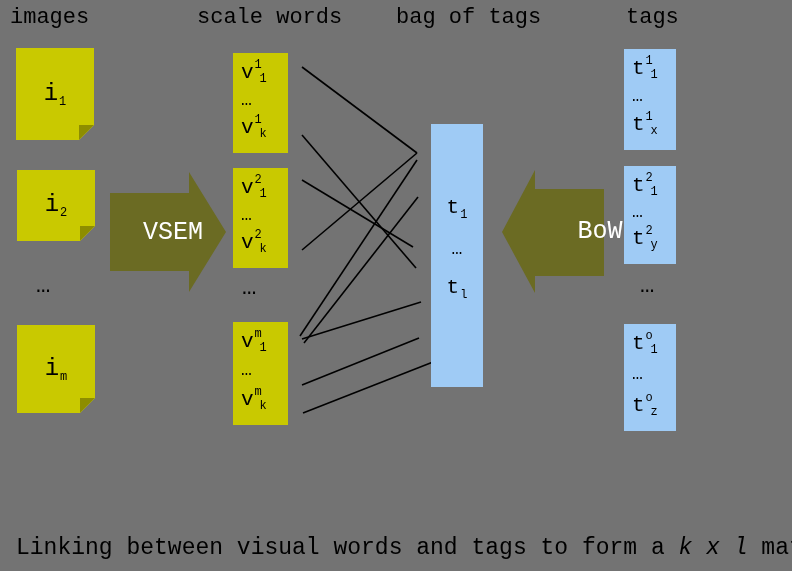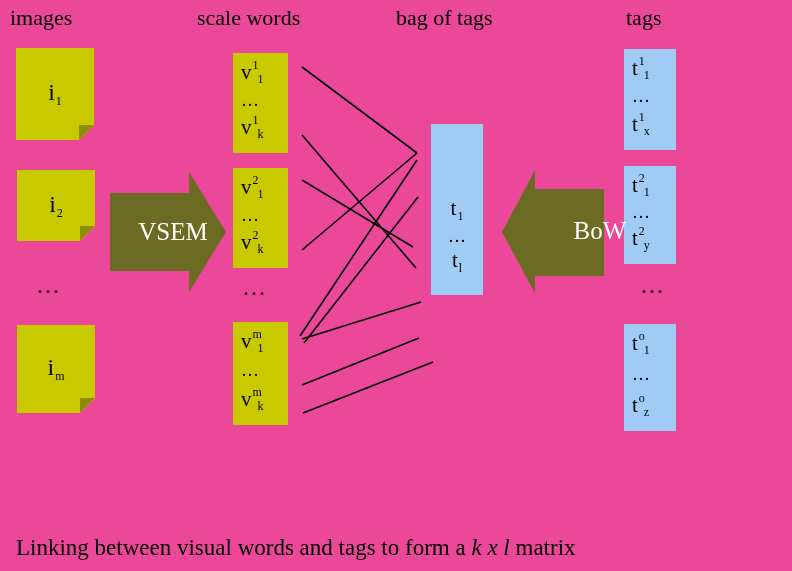--- a/index.html
+++ b/index.html
@@ -1,18 +1,18 @@
 <!DOCTYPE html>
 <html><head>
 <meta charset="utf-8">
 <style>
   html,body{margin:0;padding:0;background:#fff;}
   #stage{
-    position:relative;width:792px;height:571px;background:#ec4899;
-    font-family:Liberation Serif, serif;color:#000;overflow:hidden;
+    position:relative;width:792px;height:571px;background:#737373;
+    font-family:Liberation Mono, monospace;color:#000;overflow:hidden;
   }
   .title{position:absolute;font-size:22px;white-space:nowrap;}
   
   .note{
     position:absolute;width:78px;background:var(--note);
     clip-path:polygon(0 0,100% 0,100% calc(100% - 15px),calc(100% - 15px) 100%,0 100%);
     display:flex;align-items:center;justify-content:center;
   }
   .note .fold{
     position:absolute;right:0;bottom:0;width:15px;height:15px;
@@ -24,21 +24,21 @@
     position:absolute;left:233px;width:55px;background:var(--note);
     display:flex;flex-direction:column;justify-content:space-between;
     padding:5px 0 12px 8px;box-sizing:border-box;font-size:21px;
   }
   
   .bluebox{
     position:absolute;background:var(--blue);
     display:flex;flex-direction:column;box-sizing:border-box;font-size:21px;
   }
   .tagbox{left:624px;width:52px;justify-content:space-between;padding:5px 0 12px 8px;}
-  .bagbox{left:431px;top:124px;width:52px;height:171px;align-items:center;padding-top:72px;gap:6px;}
+  .bagbox{left:431px;top:124px;width:52px;height:263px;align-items:center;padding-top:72px;gap:21px;}
   
   .st{display:inline-flex;flex-direction:column;font-size:12px;line-height:14px;vertical-align:10px;margin-left:1px;}
   .st .sb{padding-left:5px;}
   .simple-sub{font-size:12px;vertical-align:-5px;margin-left:1px;}
   .dots{position:absolute;font-size:24px;letter-spacing:1px;}
   .rowdots{font-size:18px;line-height:12px;}
   svg.overlay{position:absolute;left:0;top:0;z-index:0;}
   .arrow-label{
     position:absolute;color:#ffffff;font-size:25px;z-index:2;
     transform:translate(-50%,-50%);white-space:nowrap;

